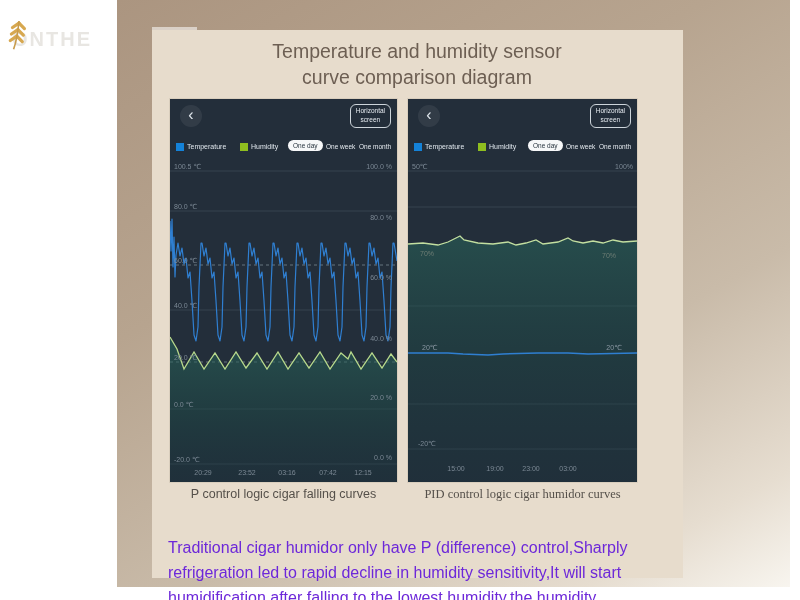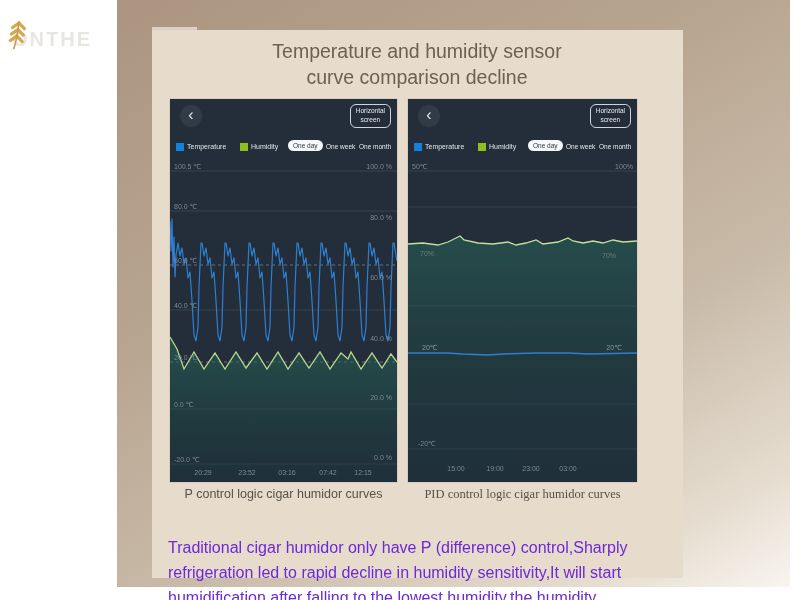--- a/index.html
+++ b/index.html
@@ -76,21 +76,21 @@
           <line x1="10" y1="18" x2="15" y2="23"></line>
       </g>
       <path d="M12,4 C11,14 10,22 7,30" stroke="#c89b4b" fill="none" stroke-width="1.5"></path>
     </svg>
   </div>
 
   <div class="panel">
 
     <div class="title">
       <div>Temperature and humidity sensor</div>
-      <div>curve comparison decline</div>
+      <div>curve comparison diagram</div>
     </div>
 
     <div class="phone left">
       <div class="back-btn">‹</div>
       <div class="hbtn">
         <div>Horizontal</div>
         <div>screen</div>
       </div>
       <div class="legend-swatch" style="left:6px;background:#1482d8;"></div>
       <div class="legend-label" style="left:17px;">Temperature</div>
@@ -200,19 +200,19 @@
           <text x="214" y="191" fill="#8a97a2" text-anchor="end">20℃</text>
           <text x="10" y="287">-20℃</text>
           <text x="48" y="312" text-anchor="middle">15:00</text>
           <text x="87" y="312" text-anchor="middle">19:00</text>
           <text x="123" y="312" text-anchor="middle">23:00</text>
           <text x="160" y="312" text-anchor="middle">03:00</text>
         </g>
       </svg>
     </div>
 
-    <div class="caption left">P control logic cigar humidor curves</div>
+    <div class="caption left">P control logic cigar falling curves</div>
     <div class="caption right">PID control logic cigar humidor curves</div>
 
     <div class="desc">Traditional cigar humidor only have P (difference) control,Sharply refrigeration led to rapid decline in humidity sensitivity,It will start humidification after falling to the lowest humidity,the humidity fluctuates sharply with great error.</div>
 
   </div>
 </div>
 
 </body></html>

